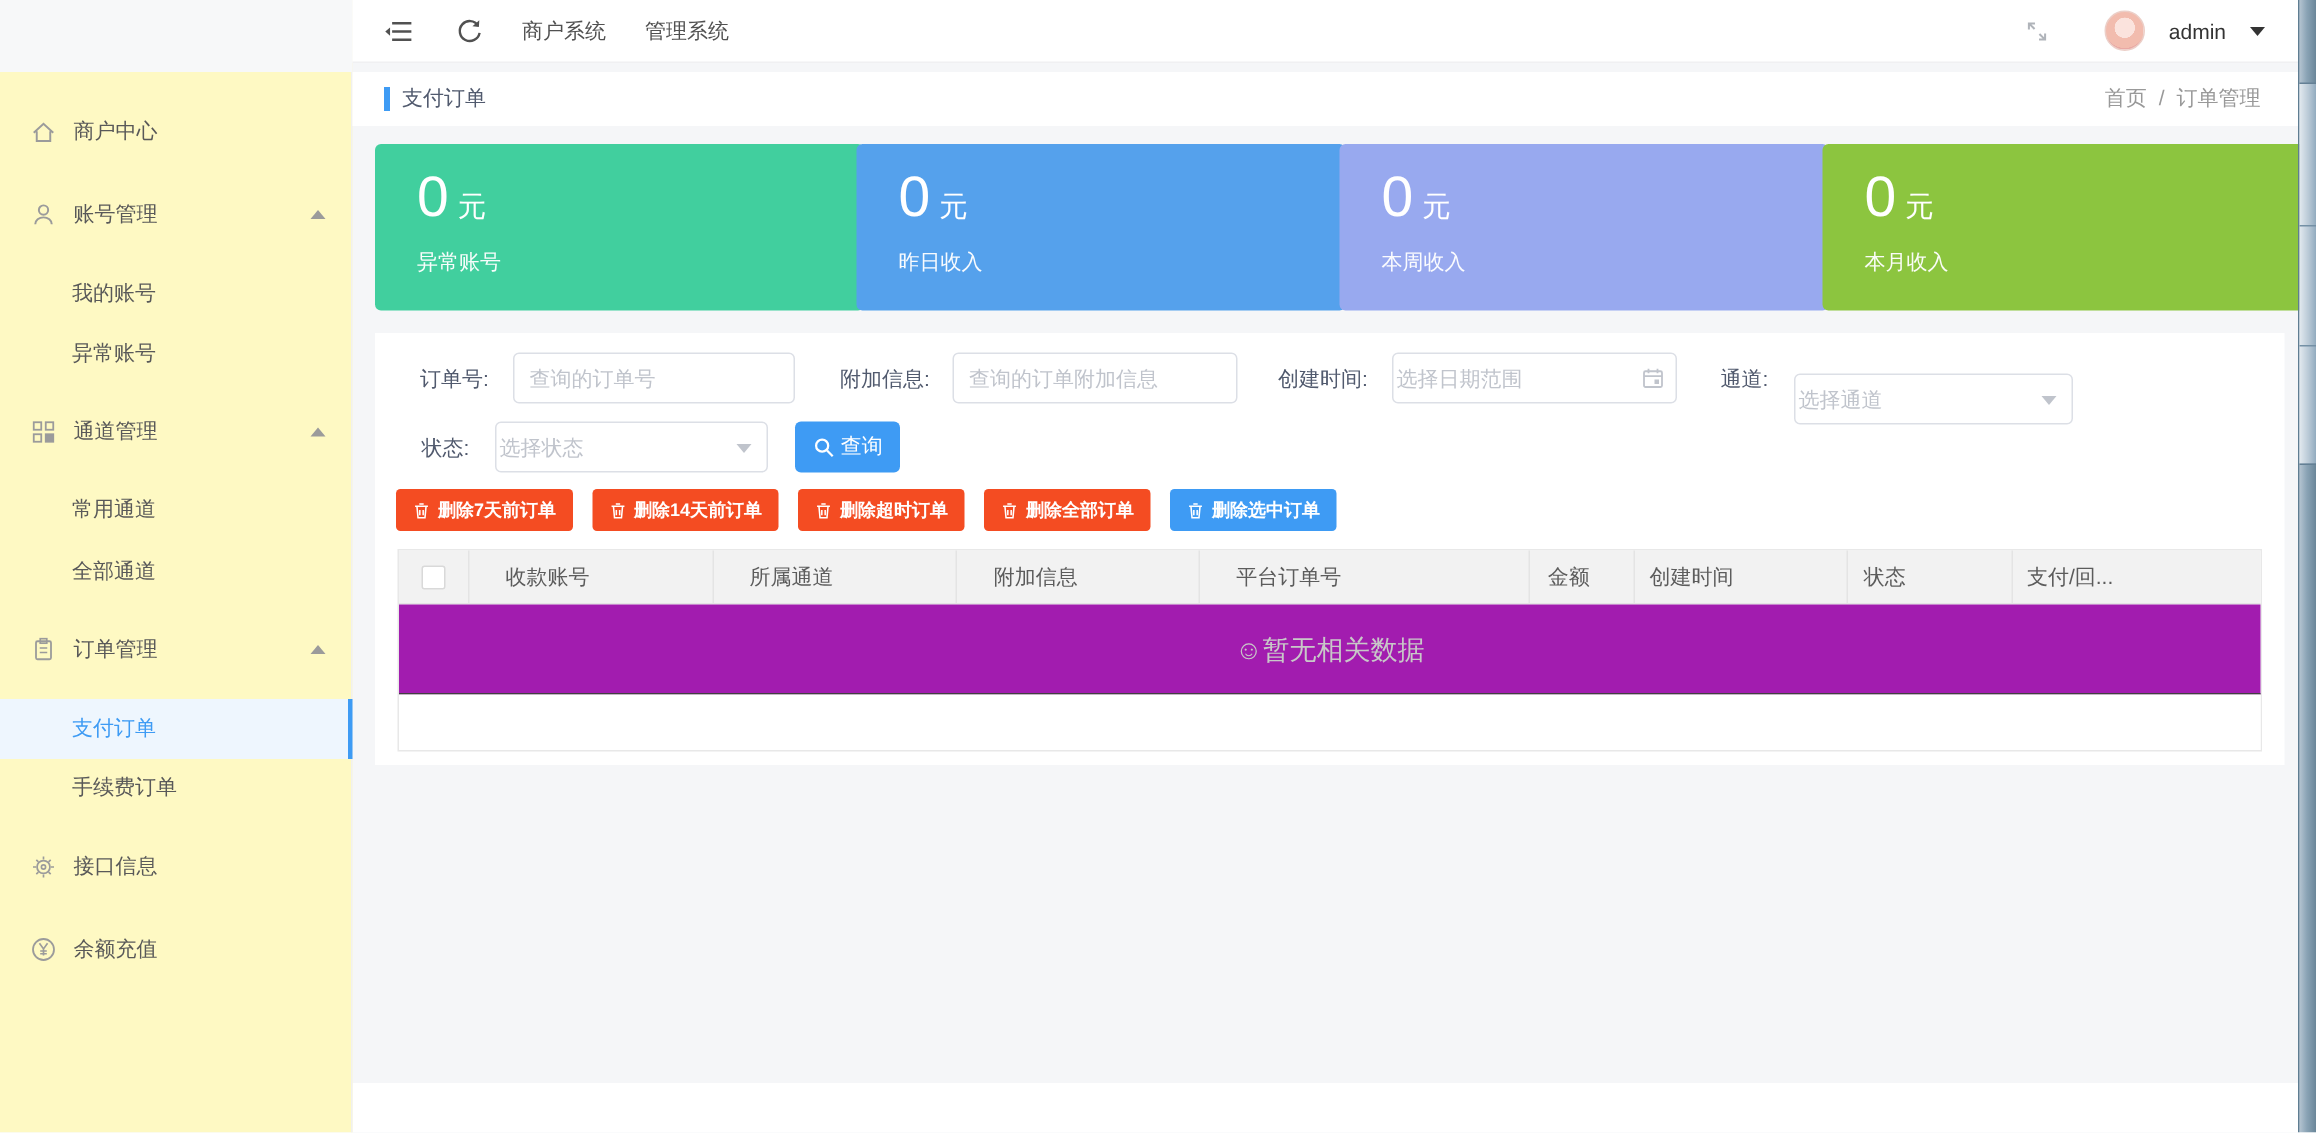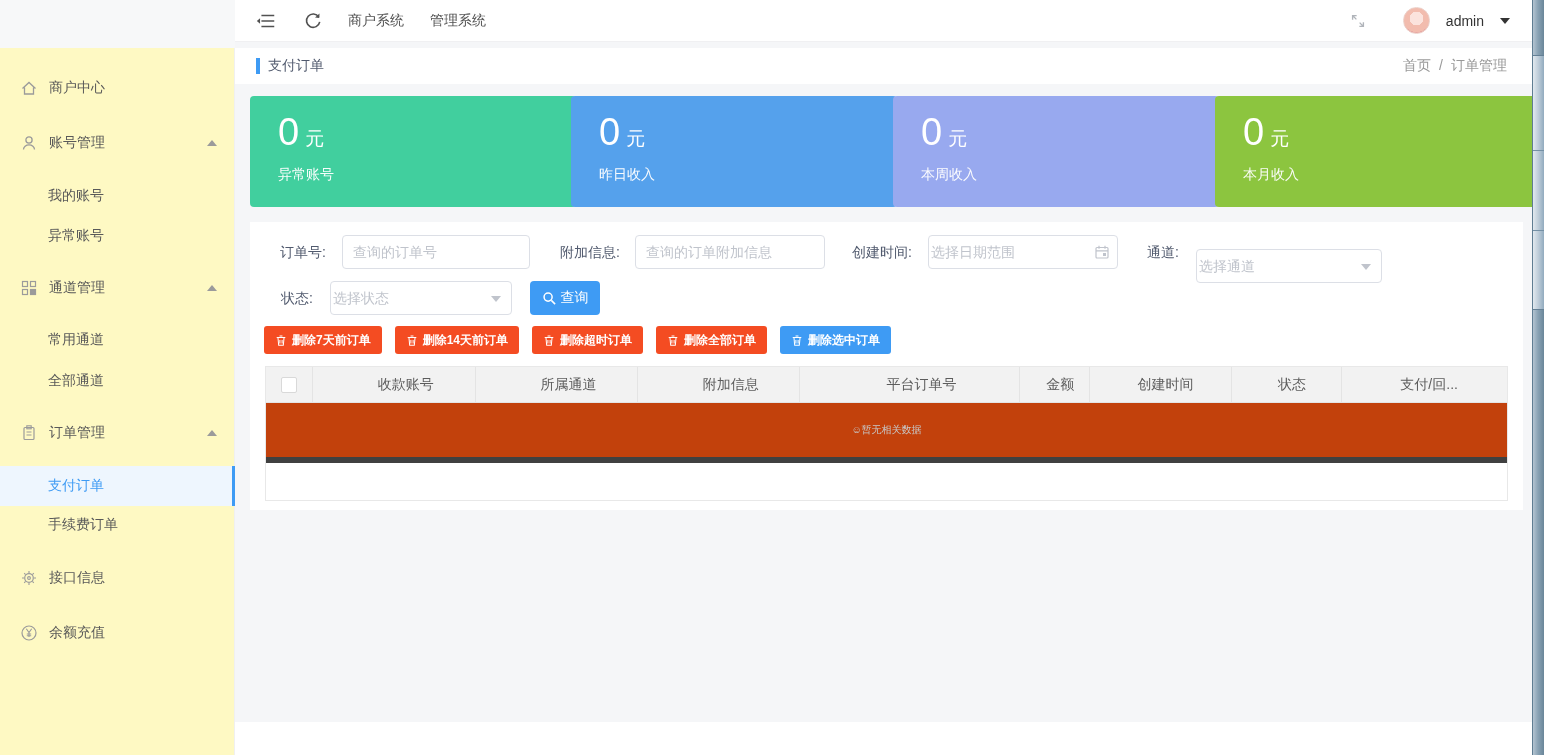--- a/index.html
+++ b/index.html
@@ -48,30 +48,30 @@
 
   .search-btn { position:absolute; left:280px; top:59px; height:34px; width:70px; background:#3e9bf4; border:none; border-radius:4px; color:#fff; font-size:14px; display:flex; align-items:center; justify-content:center; gap:4px; cursor:pointer; font-family:inherit; }
 
   .bulk-row { position:absolute; left:14px; top:104px; display:flex; gap:13px; }
   .bulk-btn { height:28px; border:none; border-radius:3px; color:#fff; font-size:12px; font-weight:bold; padding:0 11px; display:flex; align-items:center; gap:5px; cursor:pointer; font-family:inherit; }
   .bulk-danger { background:#f44c22; }
   .bulk-primary { background:#3e9bf4; }
 
   
   .tbl { position:absolute; left:15px; top:144px; width:1243px; border:1px solid #e8e8e8; }
-  .thead { display:flex; height:36px; background:#f2f2f2; border-bottom:1px solid #e4e4e4;text-align:center; }
+  .thead { display:flex; height:36px; background:#f2f2f2; border-bottom:1px solid #e4e4e4; }
   .th { font-size:14px; color:#5c5c5c; line-height:35px; border-right:1px solid #e4e4e4; overflow:hidden; white-space:nowrap; padding-left:24px; }
   .th:last-child { border-right:none; }
   .th-cb { width:47px; padding:0; display:flex; align-items:center; justify-content:center; }
   .th:nth-child(2){width:163px} .th:nth-child(3){width:163px} .th:nth-child(4){width:162px}
   .th:nth-child(5){width:220px} .th:nth-child(6){width:70px; padding-left:12px}
   .th:nth-child(7){width:143px; padding-left:10px} .th:nth-child(8){width:110px; padding-left:10px}
   .th:nth-child(9){width:165px; padding-left:9px}
   .checkbox { width:16px; height:16px; background:#fff; border:1px solid #d9d9d9; border-radius:2px; cursor:pointer; }
-  .empty-row { height:60px; border-bottom:6px solid #404040; display:flex; align-items:center; justify-content:center; font-size:10px; color:#c8c8c8; background:#c2410c; }
+  .empty-row { height:60px; border-bottom:1px solid #404040; display:flex; align-items:center; justify-content:center; font-size:18px; color:#c8c8c8; background:#a21caf; }
   .blank-row { height:37px; background:#fff; }
 
   
   .menu-item { position:absolute; left:0; width:235px; height:40px; display:flex; align-items:center; cursor:pointer; font-size:14px; color:#595959; }
   .menu-item .ico { width:18px; height:18px; margin-left:20px; flex:0 0 18px; }
   .menu-item .m-lbl { margin-left:11px; }
   .menu-sub { position:absolute; left:0; width:235px; height:40px; display:flex; align-items:center; cursor:pointer; font-size:14px; color:#595959; }
   .menu-sub .m-lbl { margin-left:48px; }
   .menu-sub.active { background:#eef6fe; color:#3e9bf4; border-right:3px solid #3e9bf4; }
   .arrow-up { position:absolute; right:18px; width:0; height:0; border-left:5px solid transparent; border-right:5px solid transparent; border-bottom:6px solid #9b9b9b; }

